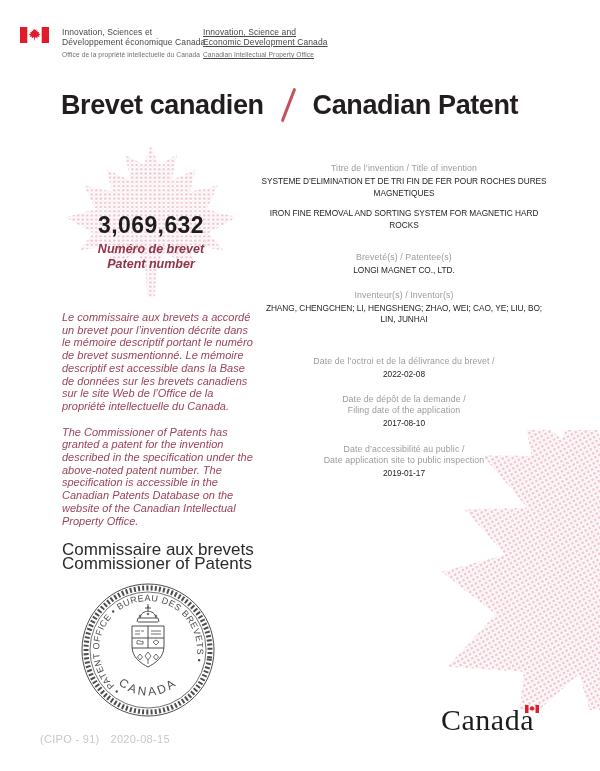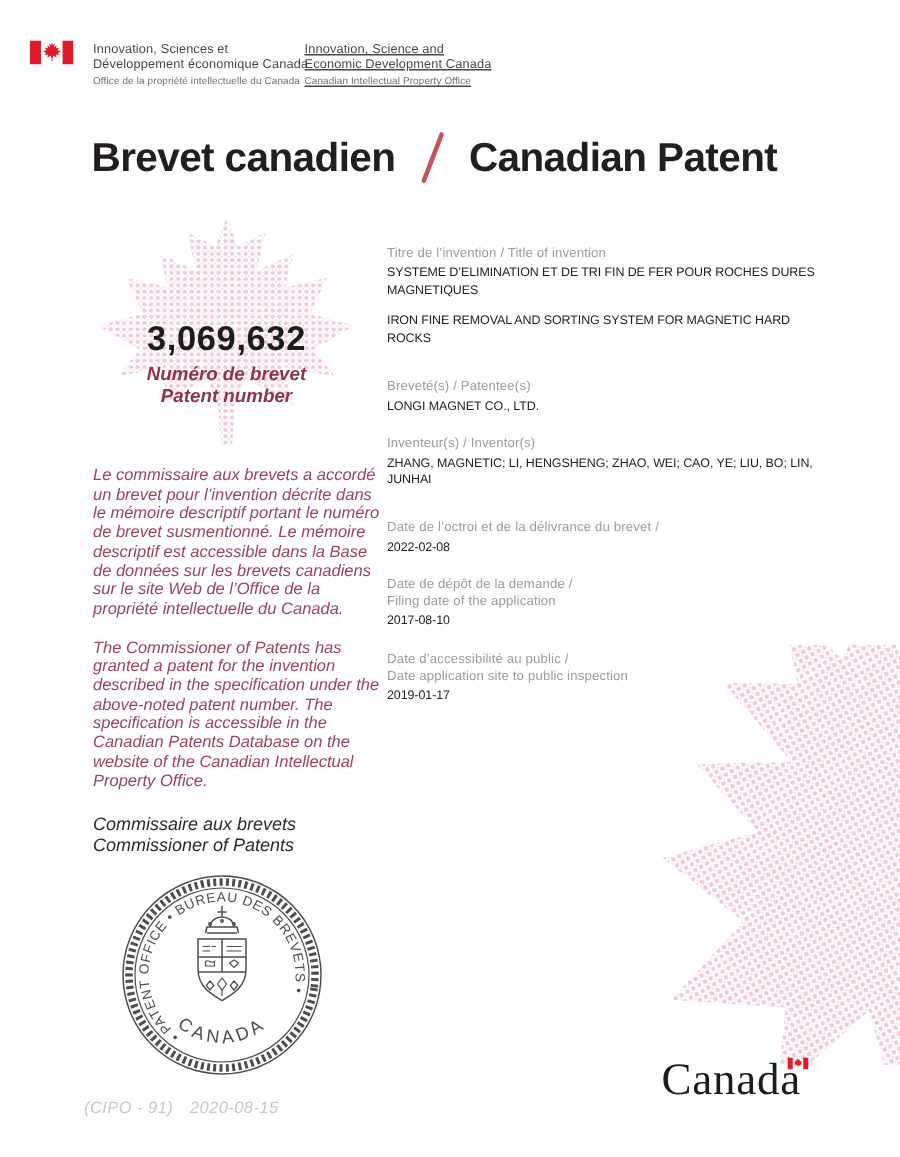--- a/index.html
+++ b/index.html
@@ -19,36 +19,36 @@
   .slash{width:3px;height:36px;background:#c65358;transform:rotate(21deg);border-radius:2px;margin:0 23px;}
   
   .leaf-top{position:absolute;left:58px;top:142px;}
   .pn-block{position:absolute;left:58px;top:212px;width:186px;text-align:center;}
   .pn-value{font-size:23px;font-weight:bold;color:#1c1c1c;letter-spacing:0.4px;}
   .pn-label{font-size:12.5px;font-weight:bold;font-style:italic;color:#8e3448;line-height:15px;}
   .pn-label.first{margin-top:3px;}
   
   .left-col{position:absolute;left:62px;top:311px;width:194px;}
   .notice{font-style:italic;font-size:11px;line-height:12.7px;color:#9c4458;margin:0 0 13px 0;}
-  .signature{font-style:italic;font-size:12px;line-height:13.5px;color:#2b2b2b;margin-top:16px;}
+  .signature{font-size:17px;line-height:13.5px;color:#2b2b2b;margin-top:16px;}
   
   .right-col{position:absolute;left:258px;top:163px;width:292px;}
   .f-label{font-size:8.8px;color:#9b9b9b;line-height:11px;letter-spacing:0.1px;}
   .f-value{font-size:8.3px;font-weight:normal;color:#1d1d1d;line-height:11.5px;margin-top:2px;letter-spacing:-0.05px;}
-  .field{margin-bottom:14px;}
+  .field{margin-bottom:14px;text-align:center;}
   .field.gap-lg{margin-bottom:21px;}
   .field.gap-md{margin-bottom:13px;}
-  .field.gap-xl{margin-bottom:20px;}
+  .field.gap-xl{margin-bottom:30px;}
   .v-gap{margin-bottom:9px;}
   
   .seal{position:absolute;left:78px;top:580px;}
   
   .leaf-bottom{position:absolute;left:368px;top:430px;}
   
-  .cipo{position:absolute;left:56px;top:733px;font-size:11px;color:#c7c7c7;letter-spacing:0.3px;font-style:italic;}
+  .cipo{position:absolute;left:40px;top:733px;font-size:11px;color:#c7c7c7;letter-spacing:0.3px;}
   .cipo span{margin-right:11px;}
   .wordmark{position:absolute;left:441px;top:703px;font-family:"Liberation Serif",serif;
             font-size:30px;color:#1c1c1c;letter-spacing:0.5px;}
   .wordmark .wm-flag{position:absolute;right:-5px;top:2px;}
   .hidden-defs{position:absolute;width:0;height:0;}
 </style>
 </head>
 <body>
 
 <div class="page">
@@ -123,21 +123,21 @@
       <div class="f-value">IRON FINE REMOVAL AND SORTING SYSTEM FOR MAGNETIC HARD ROCKS</div>
     </div>
 
     <div class="field gap-md">
       <div class="f-label">Breveté(s) / Patentee(s)</div>
       <div class="f-value">LONGI MAGNET CO., LTD.</div>
     </div>
 
     <div class="field gap-xl">
       <div class="f-label">Inventeur(s) / Inventor(s)</div>
-      <div class="f-value">ZHANG, MAGNETIC; LI, HENGSHENG; ZHAO, WEI; CAO, YE; LIU, BO; LIN, JUNHAI</div>
+      <div class="f-value">ZHANG, CHENGCHEN; LI, HENGSHENG; ZHAO, WEI; CAO, YE; LIU, BO; LIN, JUNHAI</div>
     </div>
 
     <div class="field">
       <div class="f-label">Date de l’octroi et de la délivrance du brevet /</div>
       <div class="f-value">2022-02-08</div>
     </div>
 
     <div class="field">
       <div class="f-label">Date de dépôt de la demande /</div>
       <div class="f-label">Filing date of the application</div>

